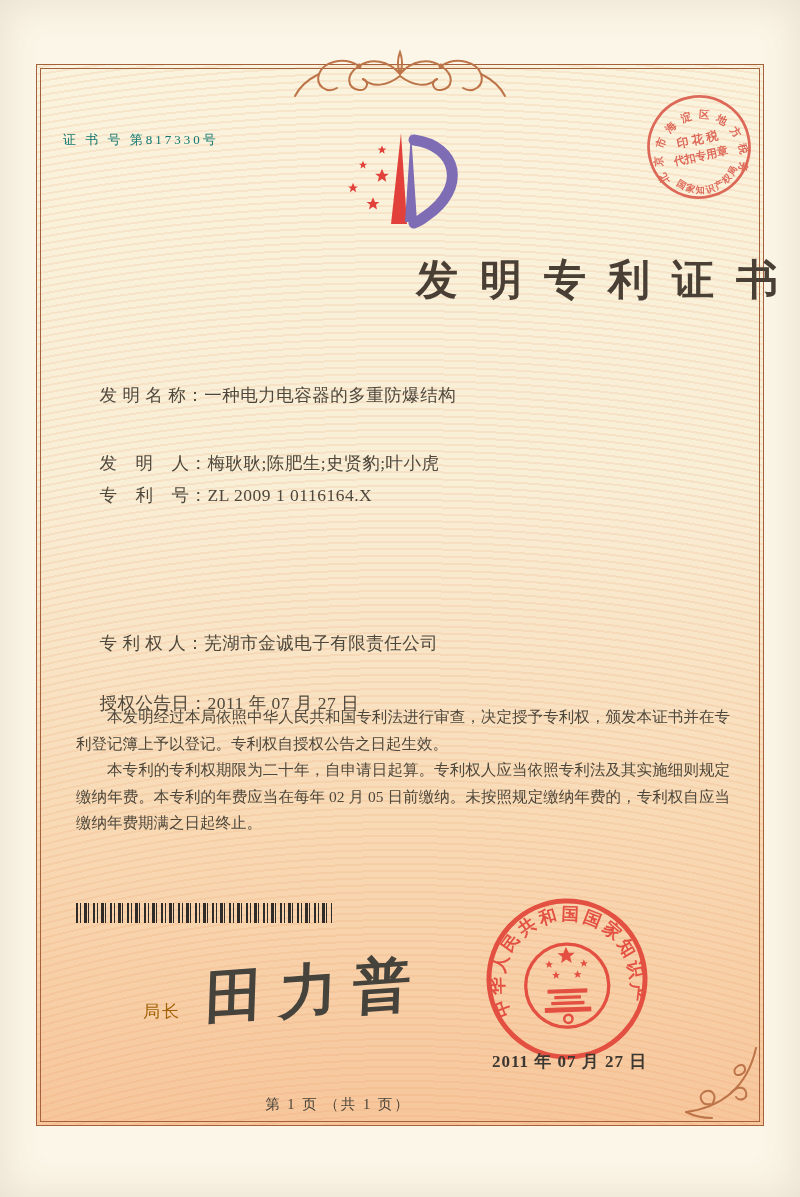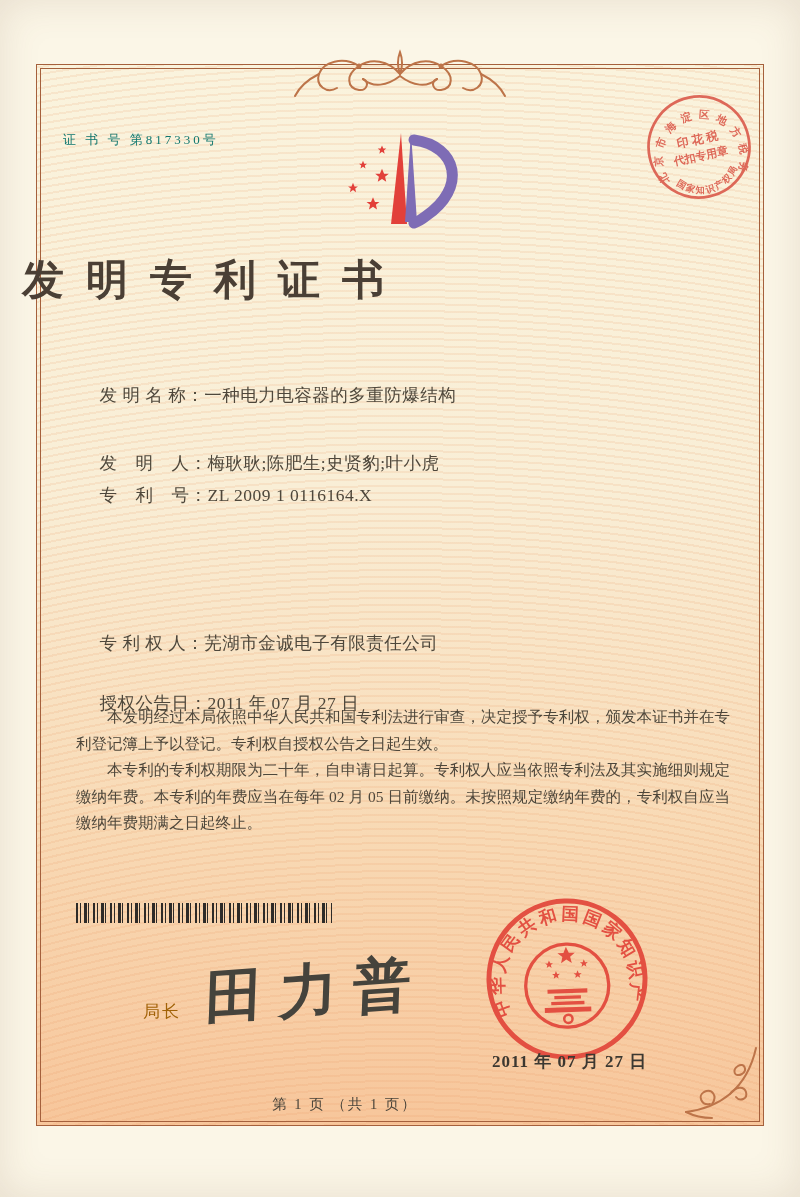--- a/index.html
+++ b/index.html
@@ -12,34 +12,34 @@
   .page{position:relative;width:800px;height:1197px;background:var(--paper);overflow:hidden;
         box-shadow:inset 0 0 40px rgba(120,90,60,.15);}
   .frame{position:absolute;left:36px;top:64px;width:728px;height:1062px;
          border:1px solid var(--frame);
          background:
            repeating-radial-gradient(circle 1400px at 50% 210%, rgba(232,146,92,0) 0 5px, rgba(232,146,92,.14) 5px 7px),
            linear-gradient(to bottom, rgba(250,243,221,1) 0%, rgba(249,238,214,1) 40%, rgba(248,216,178,.95) 72%, rgba(247,198,155,1) 100%);}
   .frame::after{content:"";position:absolute;inset:3px;border:1px solid var(--frame);pointer-events:none;}
   .abs{position:absolute;}
   .cert-no{left:63px;top:131px;font-size:13px;letter-spacing:3px;color:#0f766e;}
-  .title{left:0;top:252px;width:800px;text-align:left;font-size:42px;font-weight:bold;
+  .title{left:0;top:252px;width:800px;text-align:right;font-size:42px;font-weight:bold;
          letter-spacing:22px;padding-left:22px;color:var(--title-ink);}
   .field{left:80px;font-size:17.5px;color:var(--body-ink);letter-spacing:.5px;white-space:pre;}
   .paras{left:76px;top:704px;width:654px;font-size:15.5px;line-height:26.5px;color:var(--body-ink);
          text-align:justify;}
   .paras p{text-indent:2em;}
   .barcode{left:76px;top:903px;width:256px;height:20px;
      background:repeating-linear-gradient(90deg,#2e2b28 0 2px,transparent 2px 4px,#2e2b28 4px 5px,
         transparent 5px 8px,#2e2b28 8px 11px,transparent 11px 12px,#2e2b28 12px 13px,transparent 13px 17px);}
   .sig-label{left:143px;top:1000px;font-size:17px;color:#a16207;letter-spacing:2px;}
   .sig-name{left:205px;top:952px;font-size:58px;color:#45433c;letter-spacing:16px;
             transform:rotate(-4deg) skewX(-6deg);font-weight:bold;}
   .seal-date{left:492px;top:1050px;font-size:17px;color:#3c3831;letter-spacing:1px;font-weight:bold;}
-  .footer{left:11px;top:1095px;width:668px;text-align:center;font-size:14.5px;color:#4a443a;letter-spacing:2px;}
+  .footer{left:4px;top:1095px;width:668px;text-align:center;font-size:14.5px;color:#4a443a;letter-spacing:2px;}
   svg text{font-family:"Liberation Serif","DejaVu Serif",serif;}
   .seal-fill{fill:var(--seal-red);}
   .seal-stroke{stroke:var(--seal-red);fill:none;}
   .stamp-fill{fill:var(--stamp-red);}
   .stamp-stroke{stroke:var(--stamp-red);fill:none;}
   .orn-stroke{stroke:#bd7449;fill:none;stroke-width:2;stroke-linecap:round;}
 </style>
 </head>
 <body>
 

